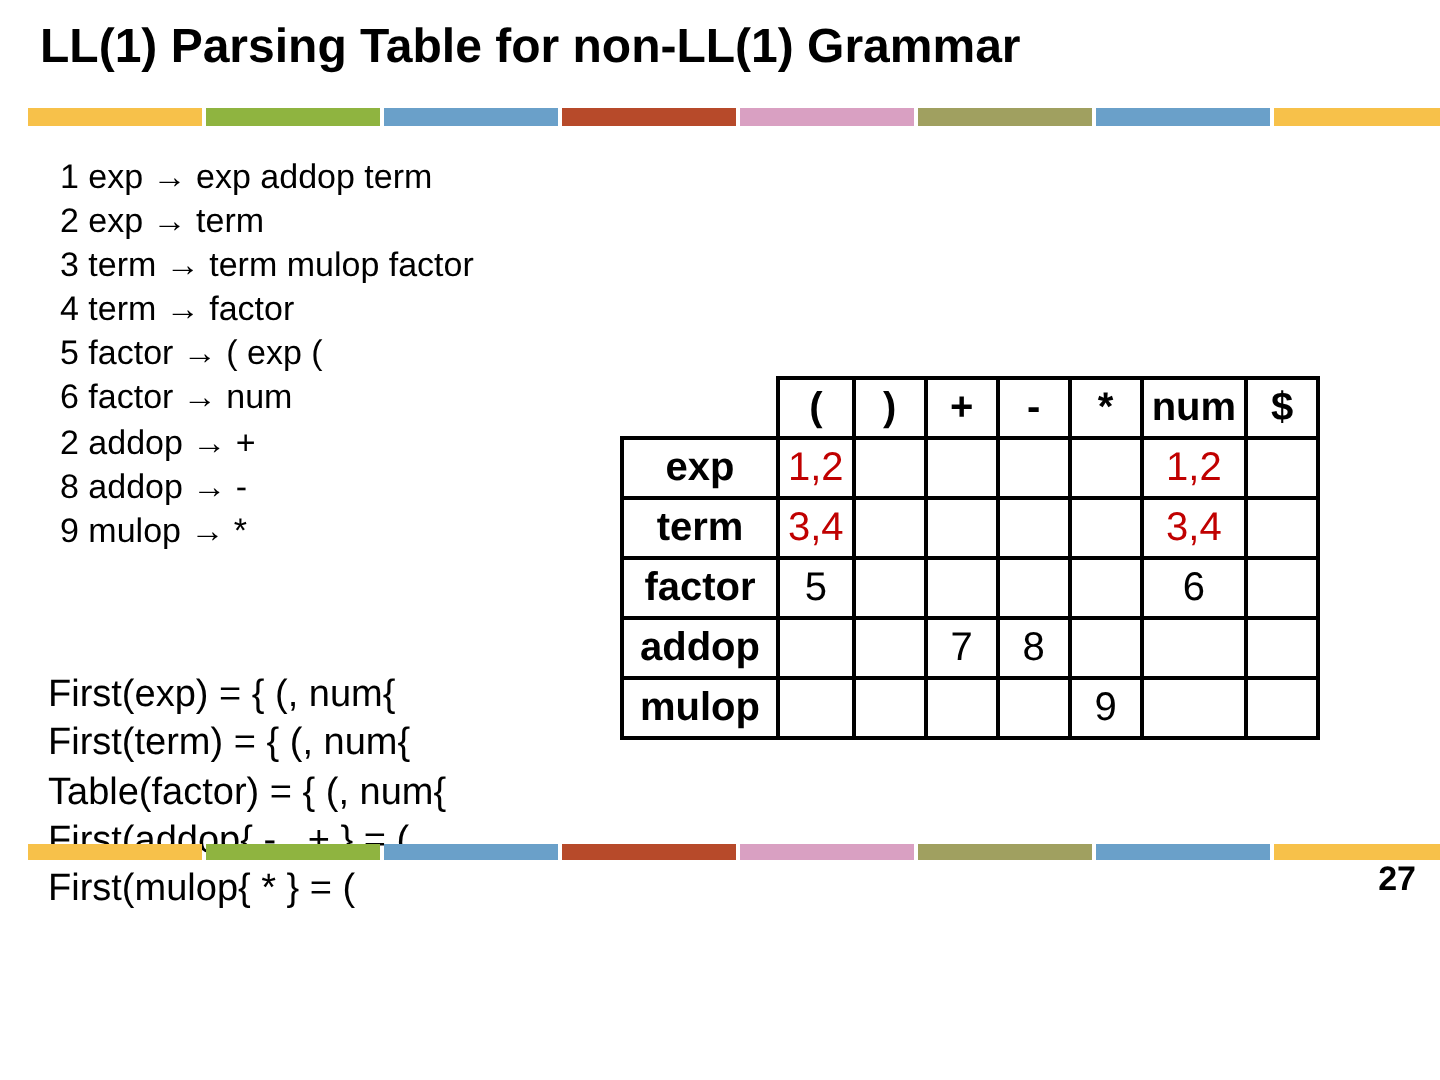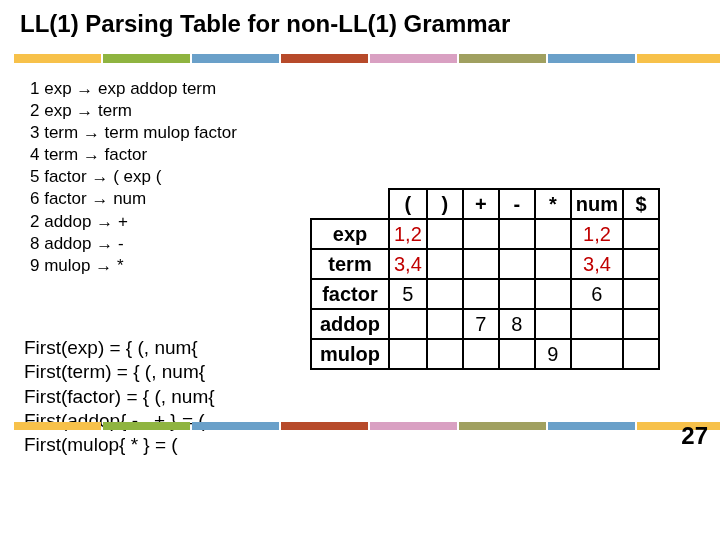--- a/index.html
+++ b/index.html
@@ -84,21 +84,21 @@
     text-align: center;
     font-weight: bold;
     padding: 0 8px;
   }
   .red { color: #c00000; font-weight: bold; }
   .pagenum {
     position: absolute;
     right: 12px;
     bottom: 2px;
     font-weight: 900;
-    font-size: 24px;
+    font-size: 17px;
   }
   table.parse tr:first-child th:first-child {
     border-top: 2px solid transparent;
     border-left: 2px solid transparent;
   }
 </style>
 </head>
 <body>
 
 <div class="slide">
@@ -192,21 +192,21 @@
             <td></td>
             <td></td>
           </tr>
         </tbody>
     </table>
   </div>
 
   <div class="firstsets">
       <div>First(exp) = { (, num{</div>
       <div>First(term) = { (, num{</div>
-      <div>First(factor) = { (, num{</div>
+      <div>Table(factor) = { (, num{</div>
       <div>First(addop{ - , + } = (</div>
       <div>First(mulop{ * } = (</div>
     </div>
 
   <div class="bands bottom">
       <div class="band" style="background: rgb(247, 193, 74);"></div>
       <div class="band" style="background: rgb(143, 180, 64);"></div>
       <div class="band" style="background: rgb(106, 160, 201);"></div>
       <div class="band" style="background: rgb(183, 74, 42);"></div>
       <div class="band" style="background: rgb(217, 160, 194);"></div>

